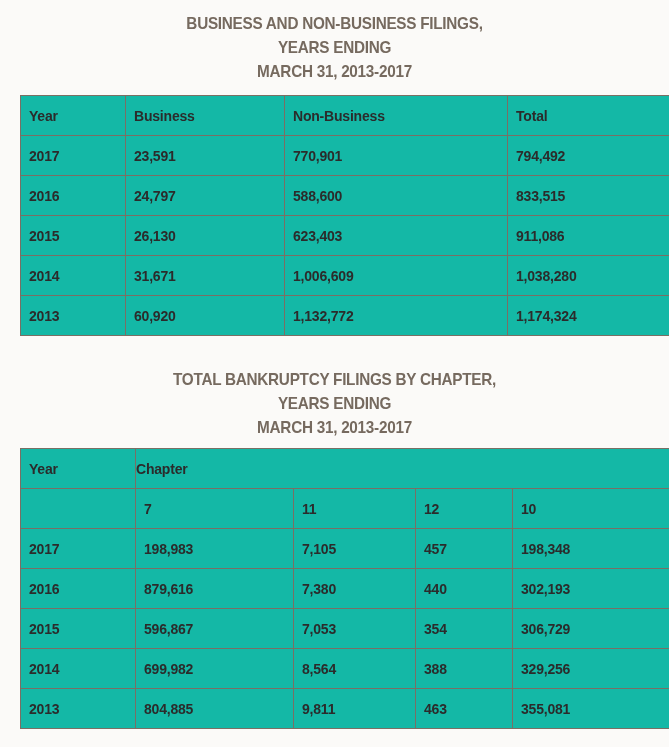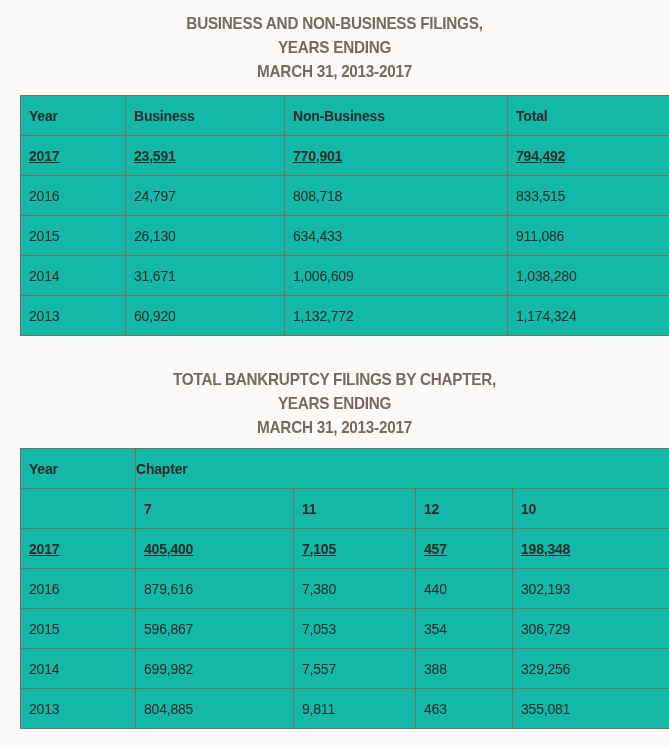--- a/index.html
+++ b/index.html
@@ -32,27 +32,27 @@
     background: #14b8a6;
   }
   #tbl1 { top: 95px; }
   #tbl2 { top: 448px; }
   td, th {
     border: 1.5px solid #7a6f64;
     height: 39px;
     padding: 0 0 0 8px;
     font-size: 14px;
     text-align: left;
-    font-weight: normal;
+    font-weight: bold;
     vertical-align: middle;
     white-space: nowrap;
     letter-spacing: -0.2px;
   }
   th { font-weight: bold; }
-  tr.bold td { font-weight: bold; text-decoration: underline; }
+  tr.bold td { font-weight: bold; }
   th.center { text-align: left; padding-left: 0; }
 </style>
 </head>
 <body>
 
 <div class="title" id="t1">
   <div>BUSINESS AND NON-BUSINESS FILINGS,</div>
   <div>YEARS ENDING</div>
   <div>MARCH 31, 2013-2017</div>
 </div>
@@ -73,27 +73,27 @@
   </tr>
   <tr class="bold">
     <td>2017</td>
     <td>23,591</td>
     <td>770,901</td>
     <td>794,492</td>
   </tr>
   <tr>
     <td>2016</td>
     <td>24,797</td>
-    <td>808,718</td>
+    <td>588,600</td>
     <td>833,515</td>
   </tr>
   <tr>
     <td>2015</td>
     <td>26,130</td>
-    <td>634,433</td>
+    <td>623,403</td>
     <td>911,086</td>
   </tr>
   <tr>
     <td>2014</td>
     <td>31,671</td>
     <td>1,006,609</td>
     <td>1,038,280</td>
   </tr>
   <tr>
     <td>2013</td>
@@ -125,21 +125,21 @@
   </tr>
   <tr>
     <th></th>
     <th>7</th>
     <th>11</th>
     <th>12</th>
     <th>10</th>
   </tr>
   <tr class="bold">
     <td>2017</td>
-    <td>405,400</td>
+    <td>198,983</td>
     <td>7,105</td>
     <td>457</td>
     <td>198,348</td>
   </tr>
   <tr>
     <td>2016</td>
     <td>879,616</td>
     <td>7,380</td>
     <td>440</td>
     <td>302,193</td>
@@ -147,21 +147,21 @@
   <tr>
     <td>2015</td>
     <td>596,867</td>
     <td>7,053</td>
     <td>354</td>
     <td>306,729</td>
   </tr>
   <tr>
     <td>2014</td>
     <td>699,982</td>
-    <td>7,557</td>
+    <td>8,564</td>
     <td>388</td>
     <td>329,256</td>
   </tr>
   <tr>
     <td>2013</td>
     <td>804,885</td>
     <td>9,811</td>
     <td>463</td>
     <td>355,081</td>
   </tr>

